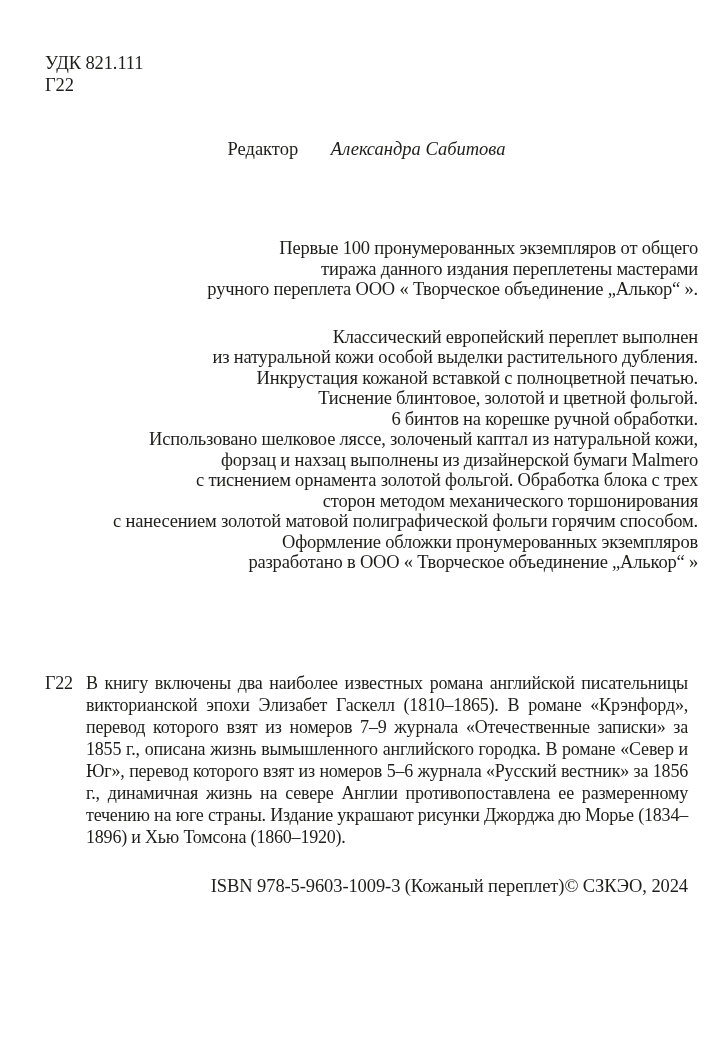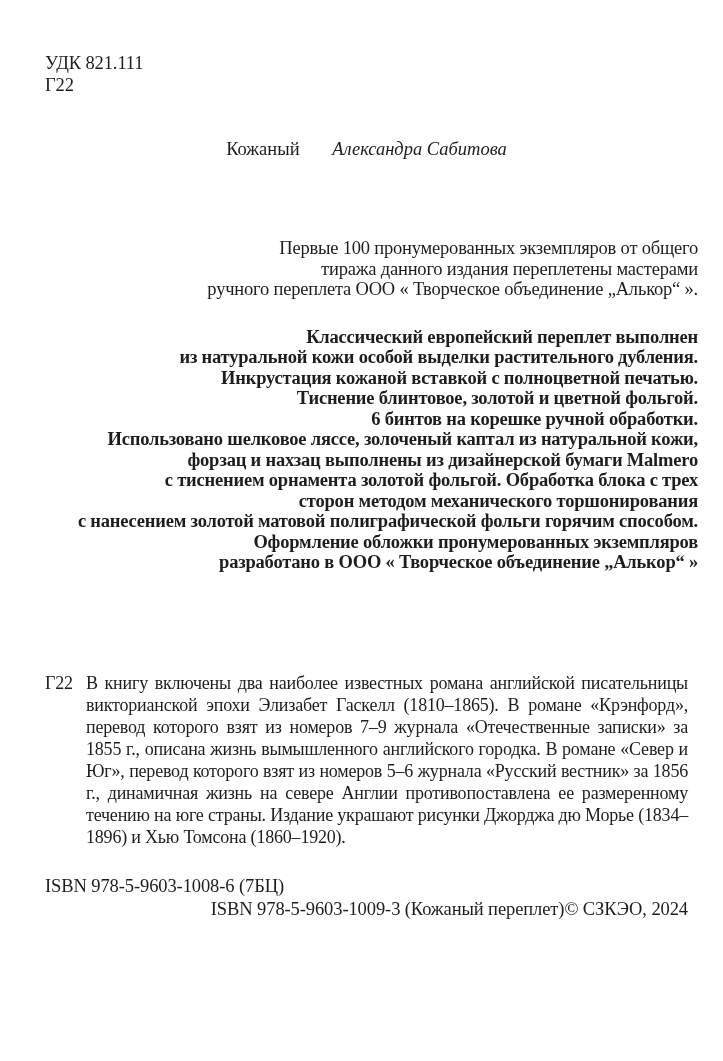--- a/index.html
+++ b/index.html
@@ -37,21 +37,21 @@
   .editor .editor-name { font-style: italic; margin-left: 28px; }
   
   .center-block {
     margin: 78px -10px 0 -10px;
     text-align: right;
     white-space: pre-line;
     font-size: 18.5px;
     line-height: 20.5px;
     letter-spacing: -0.2px;
   }
-  .center-block.binding { margin-top: 27px; font-weight: bold; }
+  .center-block.binding { margin-top: 27px; }
   
   .record {
     display: flex;
     margin-top: 99px;
     font-size: 18px;
     line-height: 22px;
     letter-spacing: -0.2px;
   }
   .record-code {
     flex: 0 0 41px;
@@ -78,21 +78,21 @@
 </head>
 <body>
 
 <div class="page">
 
   <div class="codes">
     <div>УДК 821.111</div>
     <div>Г22</div>
   </div>
 
-  <p class="editor"><span>Кожаный </span><span class="editor-name">Александра Сабитова</span></p>
+  <p class="editor"><span>Редактор </span><span class="editor-name">Александра Сабитова</span></p>
 
   <p class="center-block limited">Первые 100 пронумерованных экземпляров от общего
 тиража данного издания переплетены мастерами
 ручного переплета ООО « Творческое объединение „Алькор“ ».</p>
 
   <p class="center-block binding">Классический европейский переплет выполнен
 из натуральной кожи особой выделки растительного дубления.
 Инкрустация кожаной вставкой с полноцветной печатью.
 Тиснение блинтовое, золотой и цветной фольгой.
 6 бинтов на корешке ручной обработки.
@@ -105,20 +105,19 @@
 разработано в ООО « Творческое объединение „Алькор“ »</p>
 
   <div class="record">
     <div class="record-code">Г22</div>
     <div class="record-body">
       <p class="record-annotation">В книгу включены два наиболее известных романа английской писательницы викторианской эпохи Элизабет Гаскелл (1810–1865). В романе «Крэнфорд», перевод которого взят из номеров 7–9 журнала «Отечественные записки» за 1855 г., описана жизнь вымышленного английского городка. В романе «Север и Юг», перевод которого взят из номеров 5–6 журнала «Русский вестник» за 1856 г., динамичная жизнь на севере Англии противопоставлена ее размеренному течению на юге страны. Издание украшают рисунки Джорджа дю Морье (1834–1896) и Хью Томсона (1860–1920).</p>
     </div>
   </div>
 
   <div class="imprint">
-    <div>ISBN 978-5-9603-1008-6 (7БЦ)</div>
     <div class="imprint-row">
       <span>ISBN 978-5-9603-1009-3 (Кожаный переплет)</span>
       <span>© СЗКЭО, 2024</span>
     </div>
   </div>
 
 </div>
 
 </body></html>

